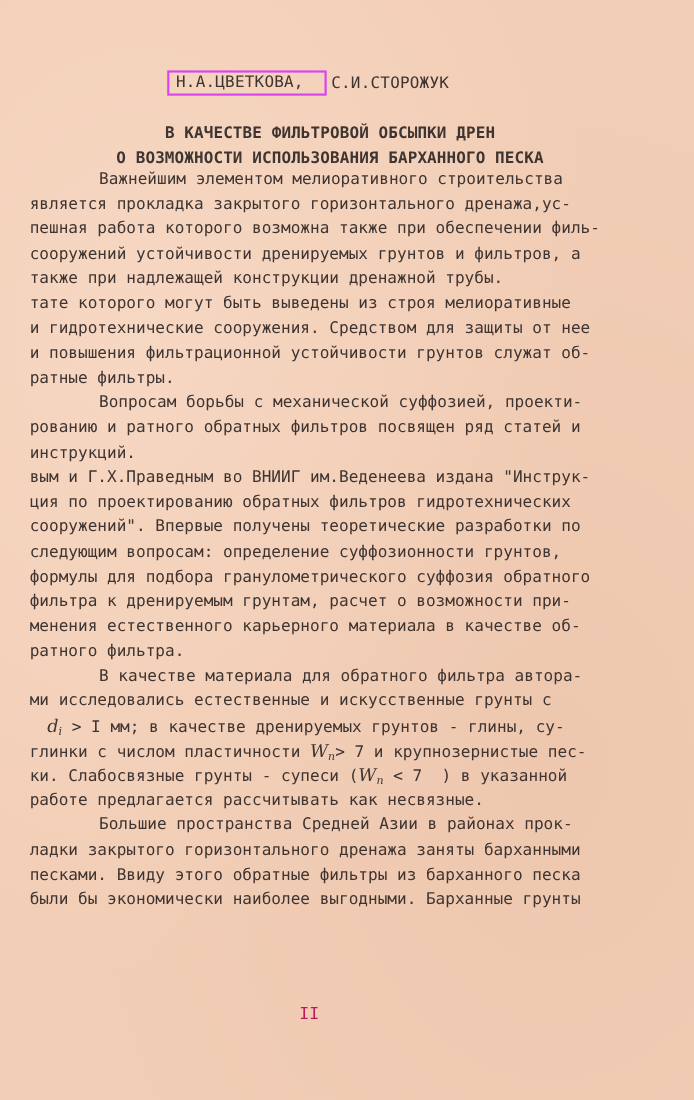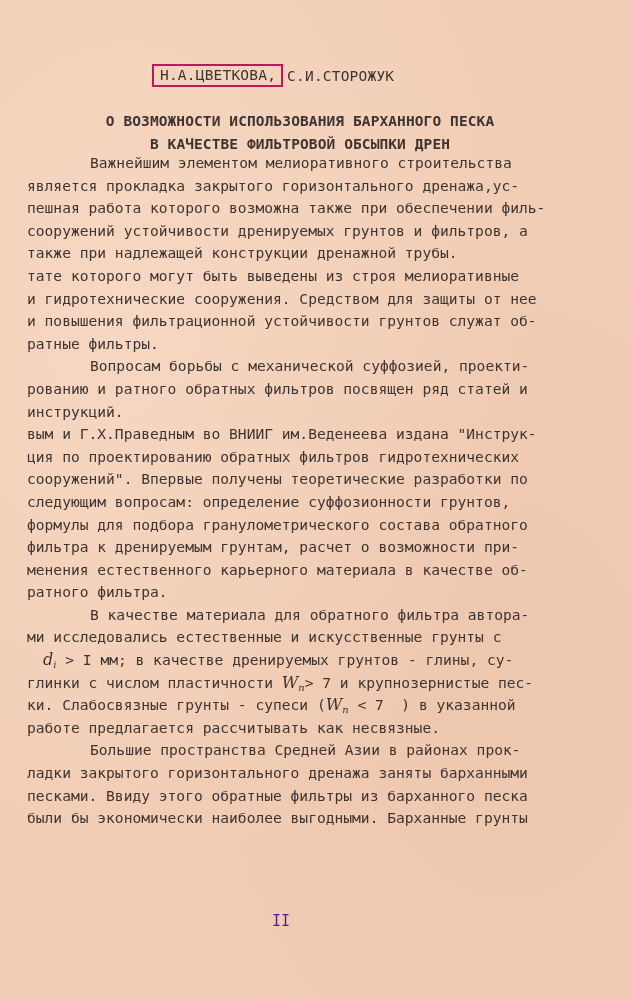--- a/index.html
+++ b/index.html
@@ -13,53 +13,53 @@
       color: #3e3431;
       font-family: "DejaVu Sans Mono", "Liberation Mono", monospace;
     }
     .page { position: absolute; left: 0; top: 0; width: 631px; height: 1000px; }
     .authors {
       position: absolute; left: 152px; top: 64px;
       font-size: 14.5px; letter-spacing: 0.2px; white-space: nowrap;
       display: flex; align-items: center;
     }
     .author-boxed {
-      border: 2px solid #be185d; padding: 1px 5px 2px 6px; margin-right: 4px;
+      border: 2px solid #d946ef; padding: 1px 19px 2px 6px; margin-right: 4px;
     }
     .title {
       position: absolute; left: 60px; width: 480px; top: 110px;
       text-align: center; font-size: 14.5px; line-height: 23px; letter-spacing: 0.1px;
       font-weight: bold; color: #3e3431;
     }
     .title div { white-space: nowrap; }
     .body-text {
       position: absolute; left: 27px; top: 152px; width: 580px;
       font-size: 14.6px; line-height: 22.6px;
     }
     .line { white-space: pre; height: 22.6px; }
     .indent { padding-left: 63px; }
     .math { font-family: "DejaVu Serif", "Liberation Serif", serif; font-style: italic; font-size: 16px; }
     .sub { font-size: 10px; vertical-align: -3px; }
     .page-number {
-      position: absolute; left: 272px; top: 912px; font-size: 15px; color: #4c1d95;
+      position: absolute; left: 272px; top: 912px; font-size: 15px; color: #be185d;
     }
   </style>
 </head>
 <body>
 
 <div class="page">
 
   <div class="authors">
     <span class="author-boxed">Н.А.ЦВЕТКОВА,</span>
     <span>С.И.СТОРОЖУК</span>
   </div>
 
   <div class="title">
+    <div>В КАЧЕСТВЕ ФИЛЬТРОВОЙ ОБСЫПКИ ДРЕН</div>
     <div>О ВОЗМОЖНОСТИ ИСПОЛЬЗОВАНИЯ БАРХАННОГО ПЕСКА</div>
-    <div>В КАЧЕСТВЕ ФИЛЬТРОВОЙ ОБСЫПКИ ДРЕН</div>
   </div>
 
   <div class="body-text">
     <div class="line indent">Важнейшим элементом мелиоративного строительства</div>
     <div class="line">является прокладка закрытого горизонтального дренажа,ус-</div>
     <div class="line">пешная работа которого возможна также при обеспечении филь-</div>
     <div class="line">сооружений устойчивости дренируемых грунтов и фильтров, а</div>
     <div class="line">также при надлежащей конструкции дренажной трубы.</div>
 
     <div class="line">тате которого могут быть выведены из строя мелиоративные</div>
@@ -68,21 +68,21 @@
     <div class="line">ратные фильтры.</div>
 
     <div class="line indent">Вопросам борьбы с механической суффозией, проекти-</div>
     <div class="line">рованию и ратного обратных фильтров посвящен ряд статей и</div>
     <div class="line">инструкций.</div>
 
     <div class="line">вым и Г.Х.Праведным во ВНИИГ им.Веденеева издана "Инструк-</div>
     <div class="line">ция по проектированию обратных фильтров гидротехнических</div>
     <div class="line">сооружений". Впервые получены теоретические разработки по</div>
     <div class="line">следующим вопросам: определение суффозионности грунтов,</div>
-    <div class="line">формулы для подбора гранулометрического состава обратного</div>
+    <div class="line">формулы для подбора гранулометрического суффозия обратного</div>
     <div class="line">фильтра к дренируемым грунтам, расчет о возможности при-</div>
     <div class="line">менения естественного карьерного материала в качестве об-</div>
     <div class="line">ратного фильтра.</div>
 
     <div class="line indent">В качестве материала для обратного фильтра автора-</div>
     <div class="line">ми исследовались естественные и искусственные грунты с</div>
     <div class="line"><span style="padding-left:16px" class="math"><span>d</span><span class="sub">i</span></span><span> &gt; I мм; в качестве дренируемых грунтов - глины, су-</span></div>
     <div class="line"><span>глинки с числом пластичности </span><span class="math"><span>W</span><span class="sub">п</span></span><span>&gt; 7 и крупнозернистые пес-</span></div>
     <div class="line"><span>ки. Слабосвязные грунты - супеси (</span><span class="math"><span>W</span><span class="sub">п</span></span><span> &lt; 7  ) в указанной</span></div>
     <div class="line">работе предлагается рассчитывать как несвязные.</div>

